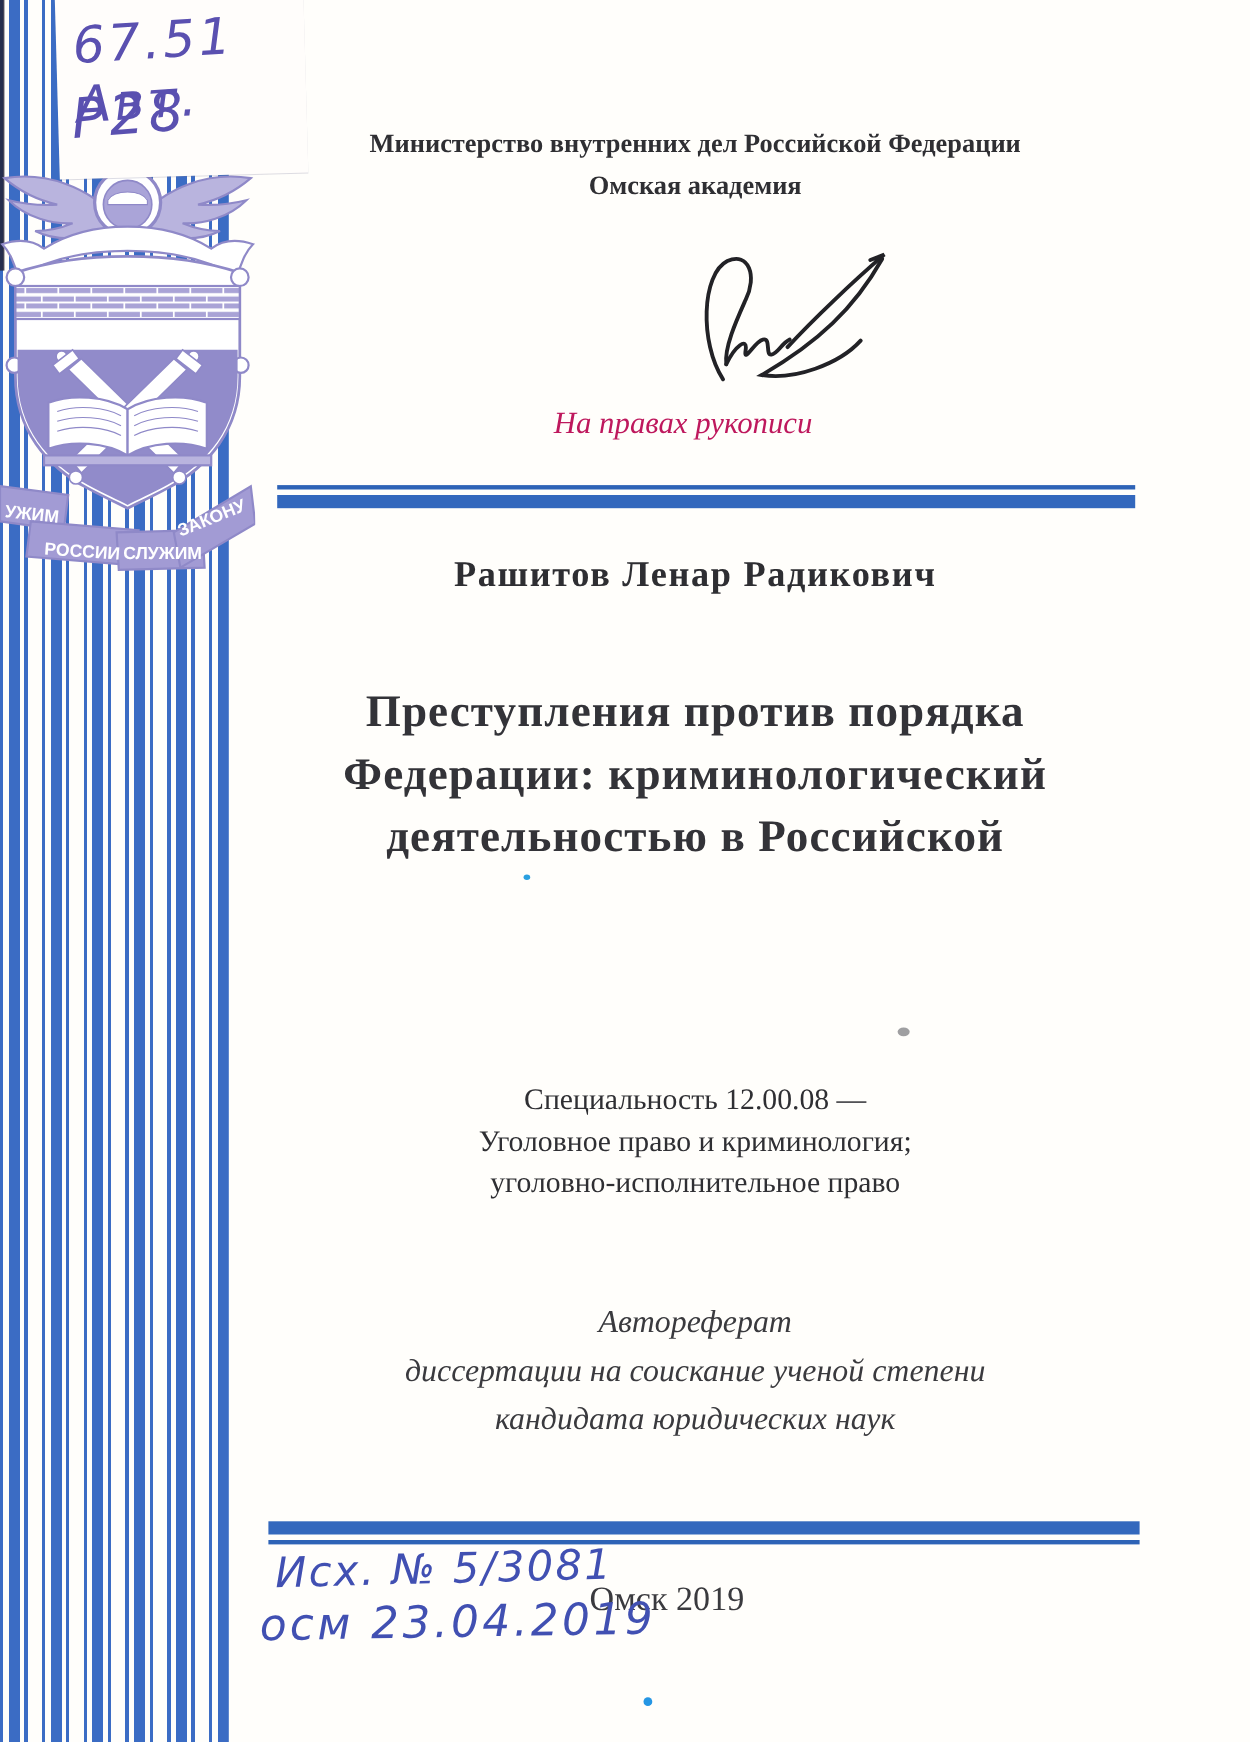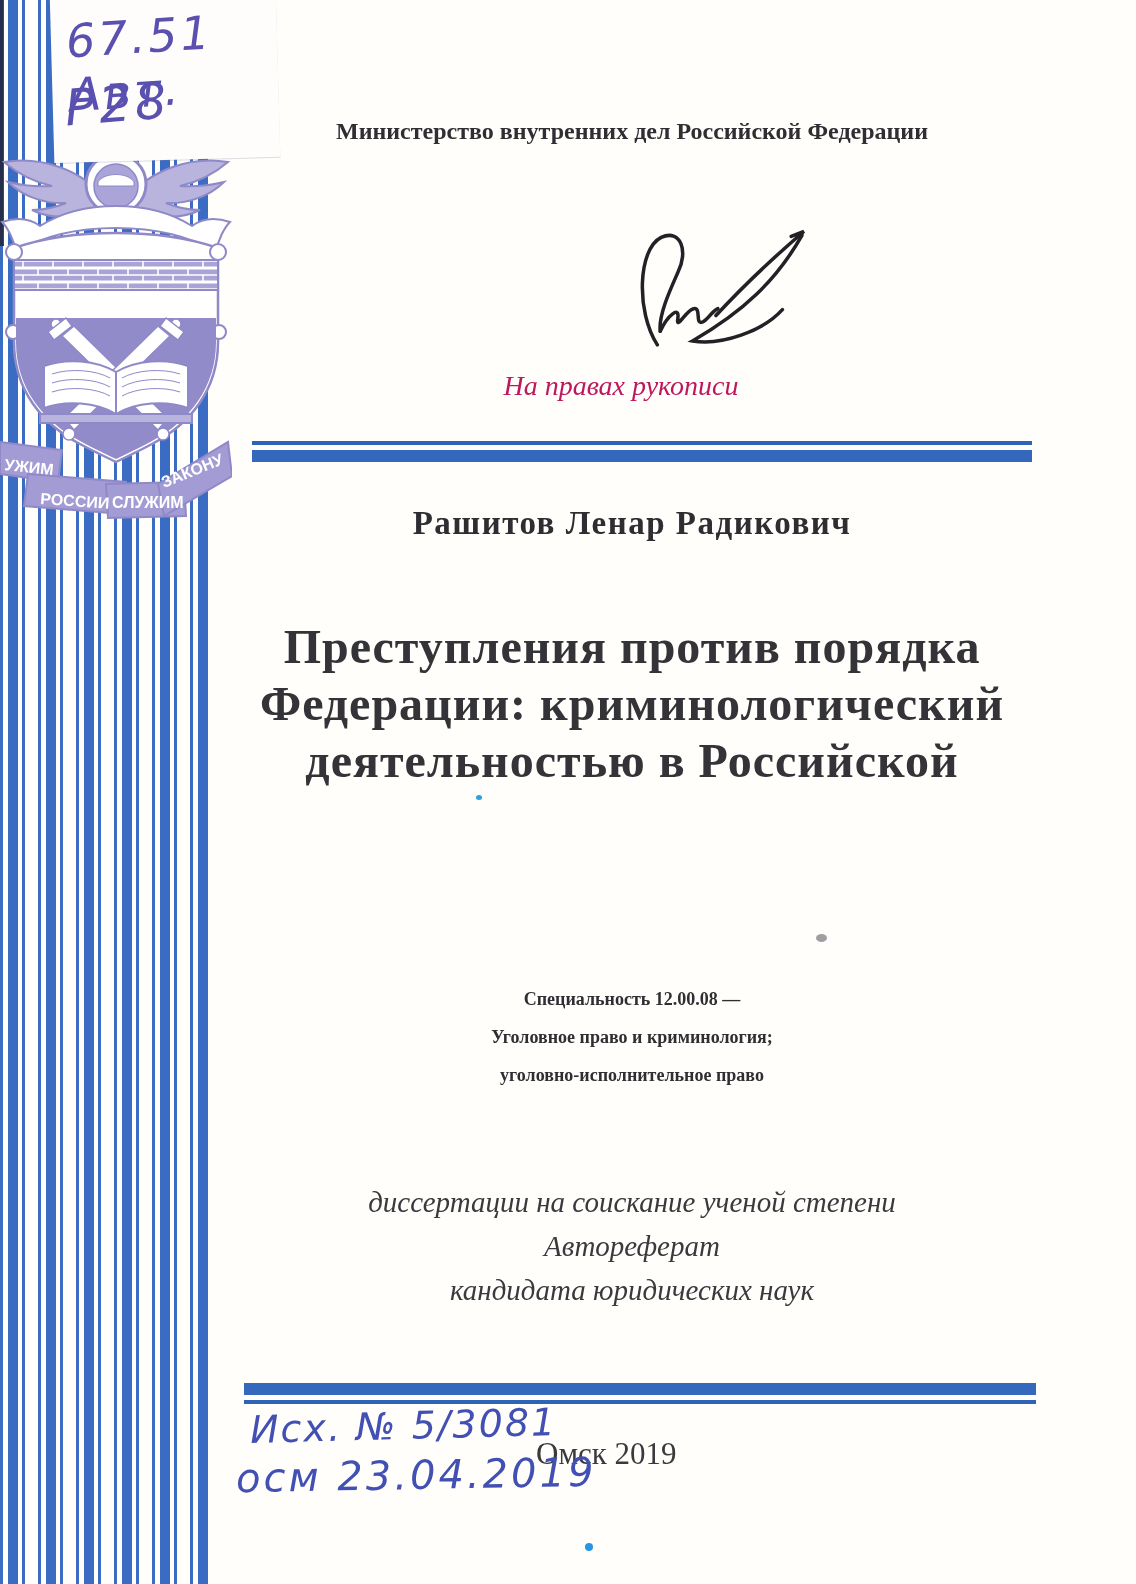--- a/index.html
+++ b/index.html
@@ -50,23 +50,23 @@
   .rule{position:absolute;z-index:2;}
   .rule .thin{height:4px;background:#2e63b6;}
   .rule .thick{height:12px;background:#3368bd;}
   .rule-top{left:252px;top:441px;width:780px;}
   .rule-top .thin{margin-bottom:5px;}
   .rule-bottom{left:244px;top:1383px;width:792px;}
   .rule-bottom .thick{margin-bottom:5px;}
 
   .author{top:505px;font-weight:bold;font-size:33px;letter-spacing:1.5px;color:#2e2e32;}
 
-  .title-block{top:618px;font-weight:bold;font-size:48px;line-height:57px;letter-spacing:1px;color:#333338;}
-
-  .specialty{top:980px;font-weight:bold;font-size:18px;line-height:38px;color:#2f2f33;}
+  .title-block{top:618px;font-weight:bold;font-size:41px;line-height:57px;letter-spacing:1px;color:#333338;}
+
+  .specialty{top:980px;font-weight:normal;font-size:27px;line-height:38px;color:#2f2f33;}
 
   .abstract{top:1180px;font-style:italic;font-size:29px;line-height:44px;color:#3a3a3e;}
 
   .stamp{position:absolute;z-index:3;color:#4150b2;
     font-family:"DejaVu Sans",sans-serif;font-style:italic;}
   .stamp-1{left:250px;top:1404px;font-size:38px;letter-spacing:2px;transform:rotate(-1.5deg);}
   .stamp-2{left:236px;top:1452px;font-size:40px;letter-spacing:3px;transform:rotate(-1deg);}
 
   .imprint{position:absolute;left:536px;top:1436px;font-size:31px;color:#3a3a3e;}
 
@@ -159,20 +159,21 @@
     <polygon points="158,342 228,300 232,334 164,374" fill="#a29bd4"></polygon>
     <text x="4" y="328" fill="#ffffff" stroke="none" transform="rotate(6 4 328)">УЖИМ</text>
     <text x="40" y="362" fill="#ffffff" stroke="none" transform="rotate(4 40 362)">РОССИИ</text>
     <text x="112" y="366" fill="#ffffff" stroke="none">СЛУЖИМ</text>
     <text x="164" y="346" fill="#ffffff" stroke="none" transform="rotate(-22 164 346)">ЗАКОНУ</text>
   </g>
 </svg>
 
 <div class="content-col header-block">
   <div>Министерство внутренних дел Российской Федерации</div>
+  <div>Омская академия</div>
 </div>
 
 <svg class="signature" viewBox="0 0 220 150" xmlns="http://www.w3.org/2000/svg">
   <g fill="none" stroke="#222226" stroke-width="3.6" stroke-linecap="round">
     <path d="M30,126 C8,92 10,28 34,16 C54,7 62,30 51,52 C43,70 31,96 33,112"></path>
     <path d="M33,112 C41,95 53,86 51,99 C49,112 59,91 67,89 C75,87 69,104 75,103 C81,102 84,93 92,89"></path>
     <path d="M90,96 C114,70 152,34 180,10 L167,15"></path>
     <path d="M178,14 C152,60 118,92 66,122 C96,127 138,112 158,90"></path>
   </g>
 </svg>
@@ -192,22 +193,22 @@
   <div>деятельностью в Российской</div>
 </div>
 
 <div class="content-col specialty">
   <div>Специальность 12.00.08 —</div>
   <div>Уголовное право и криминология;</div>
   <div>уголовно-исполнительное право</div>
 </div>
 
 <div class="content-col abstract">
+  <div>Автореферат</div>
   <div>диссертации на соискание ученой степени</div>
-  <div>Автореферат</div>
   <div>кандидата юридических наук</div>
 </div>
 
 <div class="rule rule-bottom">
   <div class="thick"></div>
   <div class="thin"></div>
 </div>
 
 <div class="stamp stamp-1">Исх. № 5/3081</div>
 <div class="stamp stamp-2">осм 23.04.2019</div>

